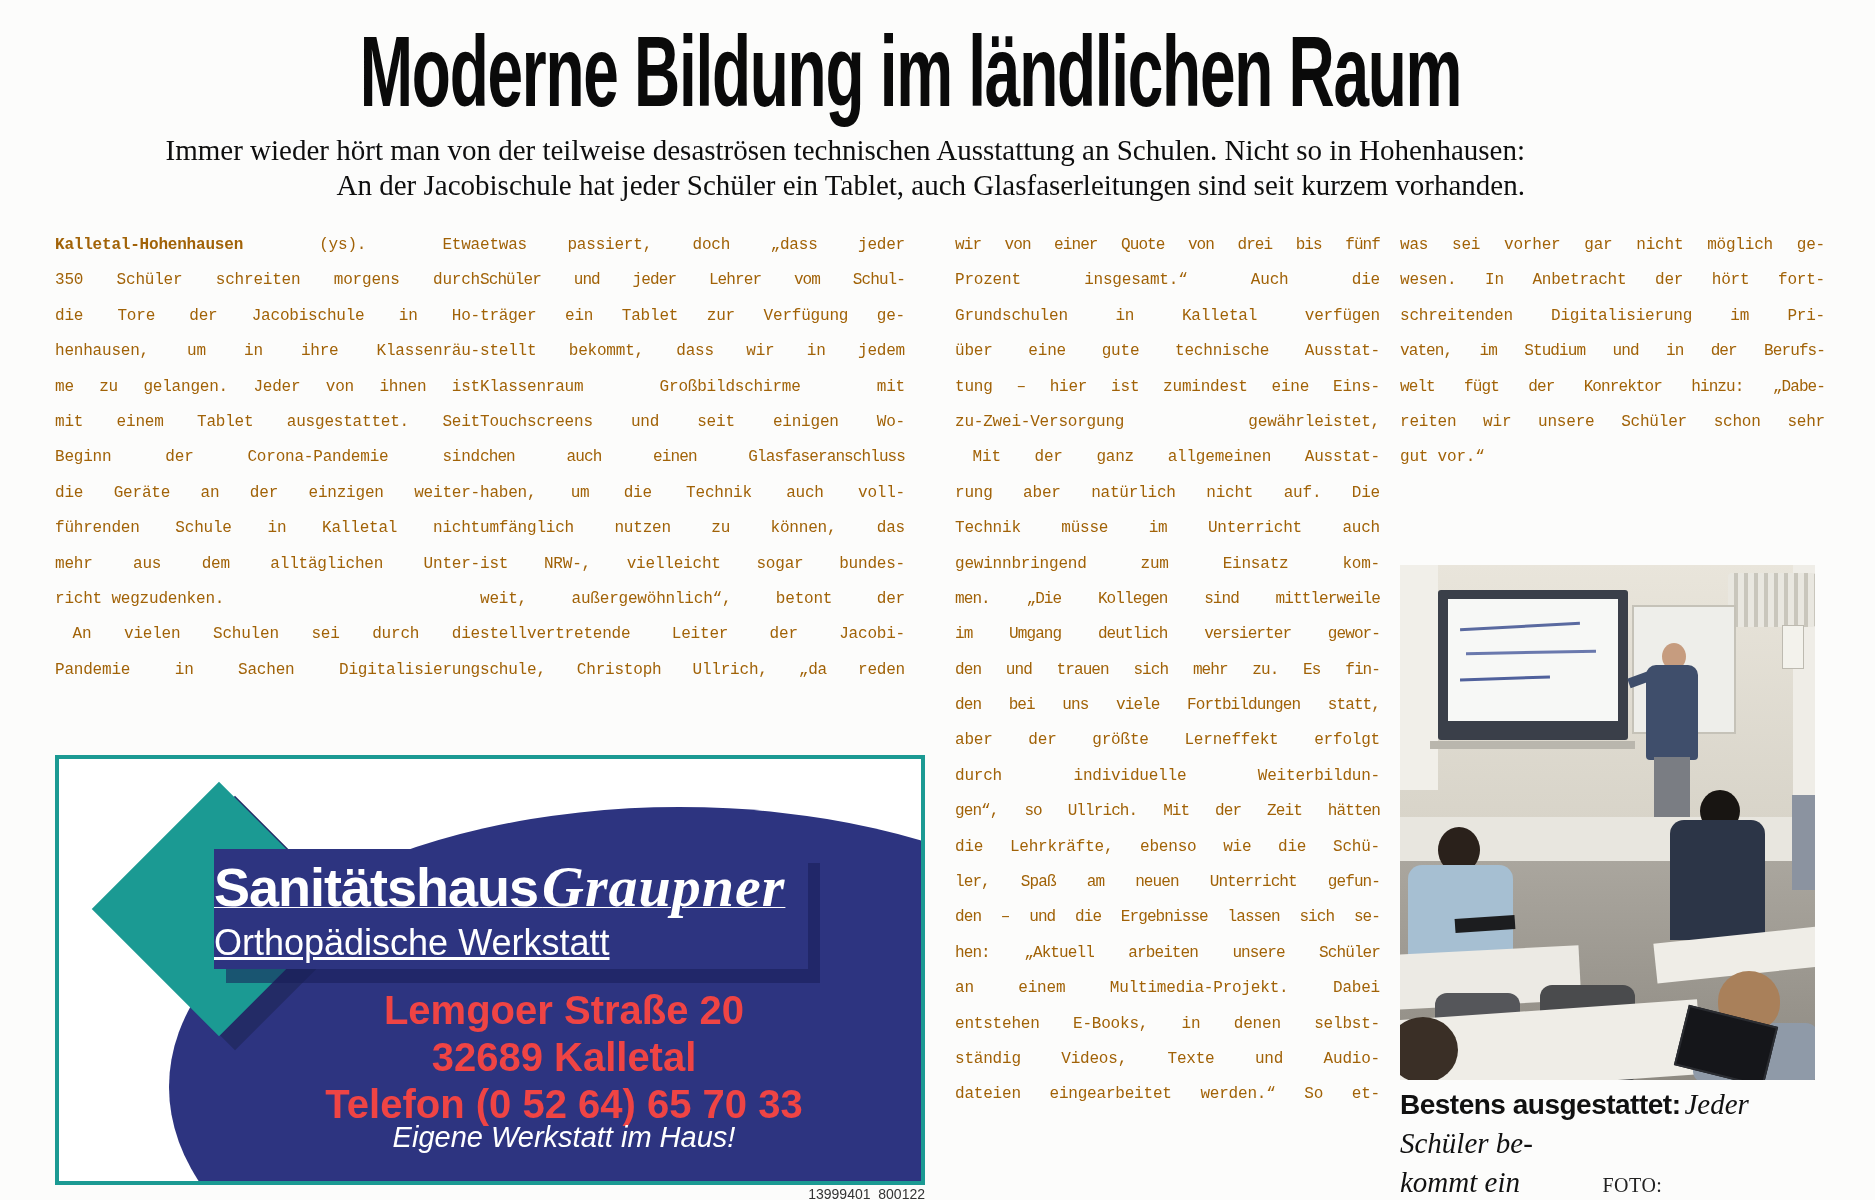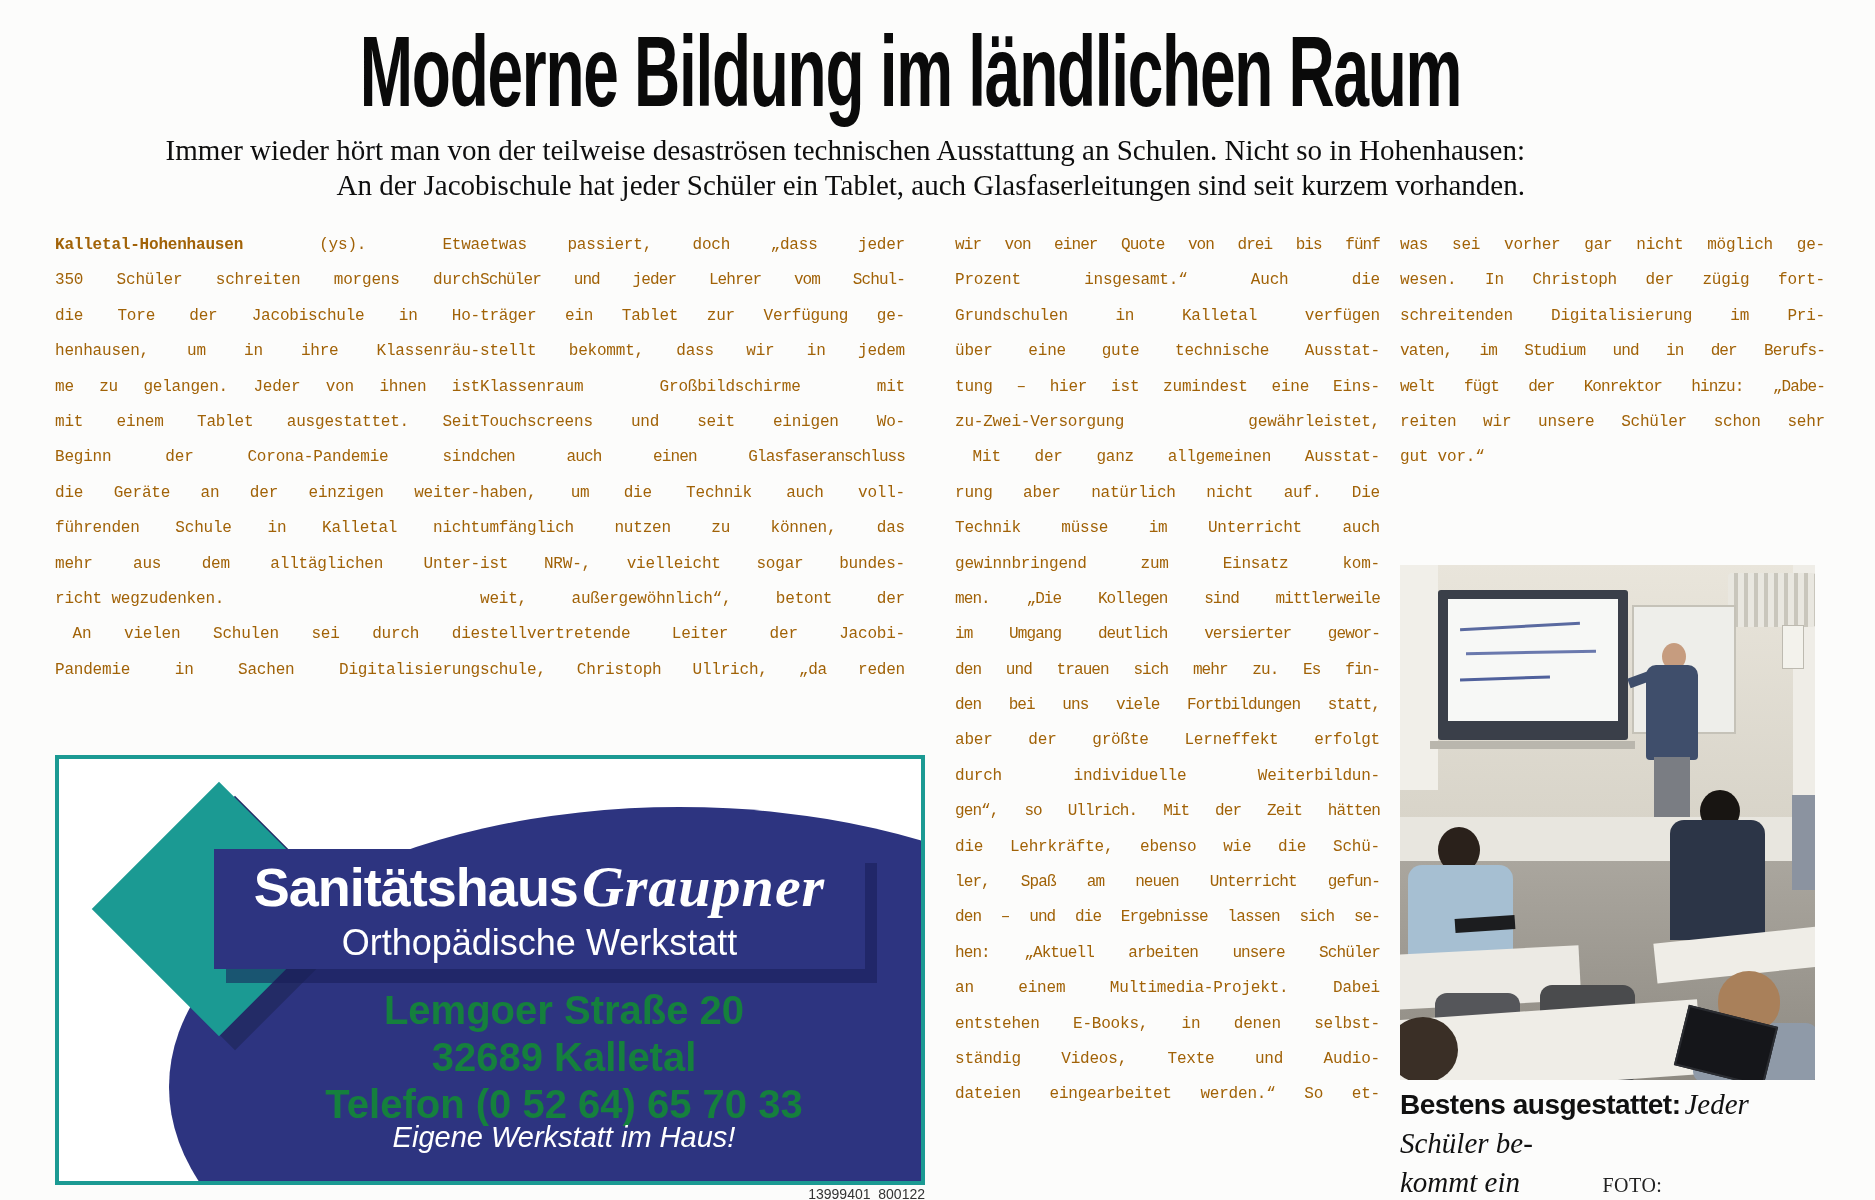--- a/index.html
+++ b/index.html
@@ -24,27 +24,27 @@
 
   
   .ad{position:absolute;left:55px;top:755px;width:862px;height:422px;background:#fff;
       border:4px solid var(--teal);overflow:hidden;}
   .ad-ellipse{position:absolute;left:110px;top:48px;width:1020px;height:560px;border-radius:50%;
       background:var(--navy);}
   .ad-diamond-shadow{position:absolute;left:86px;top:74px;width:180px;height:180px;
       transform:rotate(45deg);background:var(--navy_shadow);}
   .ad-diamond{position:absolute;left:70px;top:60px;width:180px;height:180px;
       transform:rotate(45deg);background:var(--teal);}
-  .ad-banner{position:absolute;left:155px;top:90px;width:651px;height:120px;background:var(--navy);
-      box-shadow:12px 14px 0 rgba(23,30,85,.55);text-align:center;color:#fff;}
+  .ad-banner{position:absolute;left:155px;top:90px;width:594px;height:120px;background:var(--navy);
+      box-shadow:12px 14px 0 rgba(23,30,85,.55);text-align:left;color:#fff;text-decoration:underline;}
   .ad-banner .l1{margin-top:4px;white-space:nowrap;}
   .ad-company{font:bold 54px "Liberation Sans",sans-serif;letter-spacing:-1px;}
   .ad-brand{font:bold italic 58px "Liberation Serif",serif;letter-spacing:1px;}
   .ad-tagline{font:36px "Liberation Sans",sans-serif;margin-top:2px;}
-  .ad-address{position:absolute;left:160px;top:228px;width:690px;text-align:center;color:#15803d;
+  .ad-address{position:absolute;left:160px;top:228px;width:690px;text-align:center;color:#ef4444;
       font:bold 40px "Liberation Sans",sans-serif;line-height:47px;}
   .ad-note{position:absolute;left:160px;top:362px;width:690px;text-align:center;color:#fff;
       font:italic 29px "Liberation Sans",sans-serif;}
   .ad-id{position:absolute;left:700px;top:1186px;width:225px;text-align:right;
       font:14px "Liberation Sans",sans-serif;color:#333;}
 
   
   .photo{position:absolute;left:1400px;top:565px;width:415px;height:515px;overflow:hidden;
          background:#b3afa6;margin:0;}
   .photo *{position:absolute;}
@@ -156,21 +156,21 @@
       <div class="ln tight">ler, Spaß am neuen Unterricht gefun-</div>
       <div class="ln tight">den – und die Ergebnisse lassen sich se-</div>
       <div class="ln tight">hen: „Aktuell arbeiten unsere Schüler</div>
       <div class="ln">an einem Multimedia-Projekt. Dabei</div>
       <div class="ln">entstehen E-Books, in denen selbst-</div>
       <div class="ln">ständig Videos, Texte und Audio-</div>
       <div class="ln">dateien eingearbeitet werden.“ So et-</div>
     </div>
   <div class="col c4">
       <div class="ln">was sei vorher gar nicht möglich ge-</div>
-      <div class="ln">wesen. In Christoph der zügig fort-</div>
+      <div class="ln">wesen. In Anbetracht der hört fort-</div>
       <div class="ln">schreitenden Digitalisierung im Pri-</div>
       <div class="ln tight">vaten, im Studium und in der Berufs-</div>
       <div class="ln tight">welt fügt der Konrektor hinzu: „Dabe-</div>
       <div class="ln">reiten wir unsere Schüler schon sehr</div>
       <div class="ln last">gut vor.“</div>
     </div>
 
   <div class="ad">
     <div class="ad-ellipse"></div>
     <div class="ad-diamond-shadow"></div>

